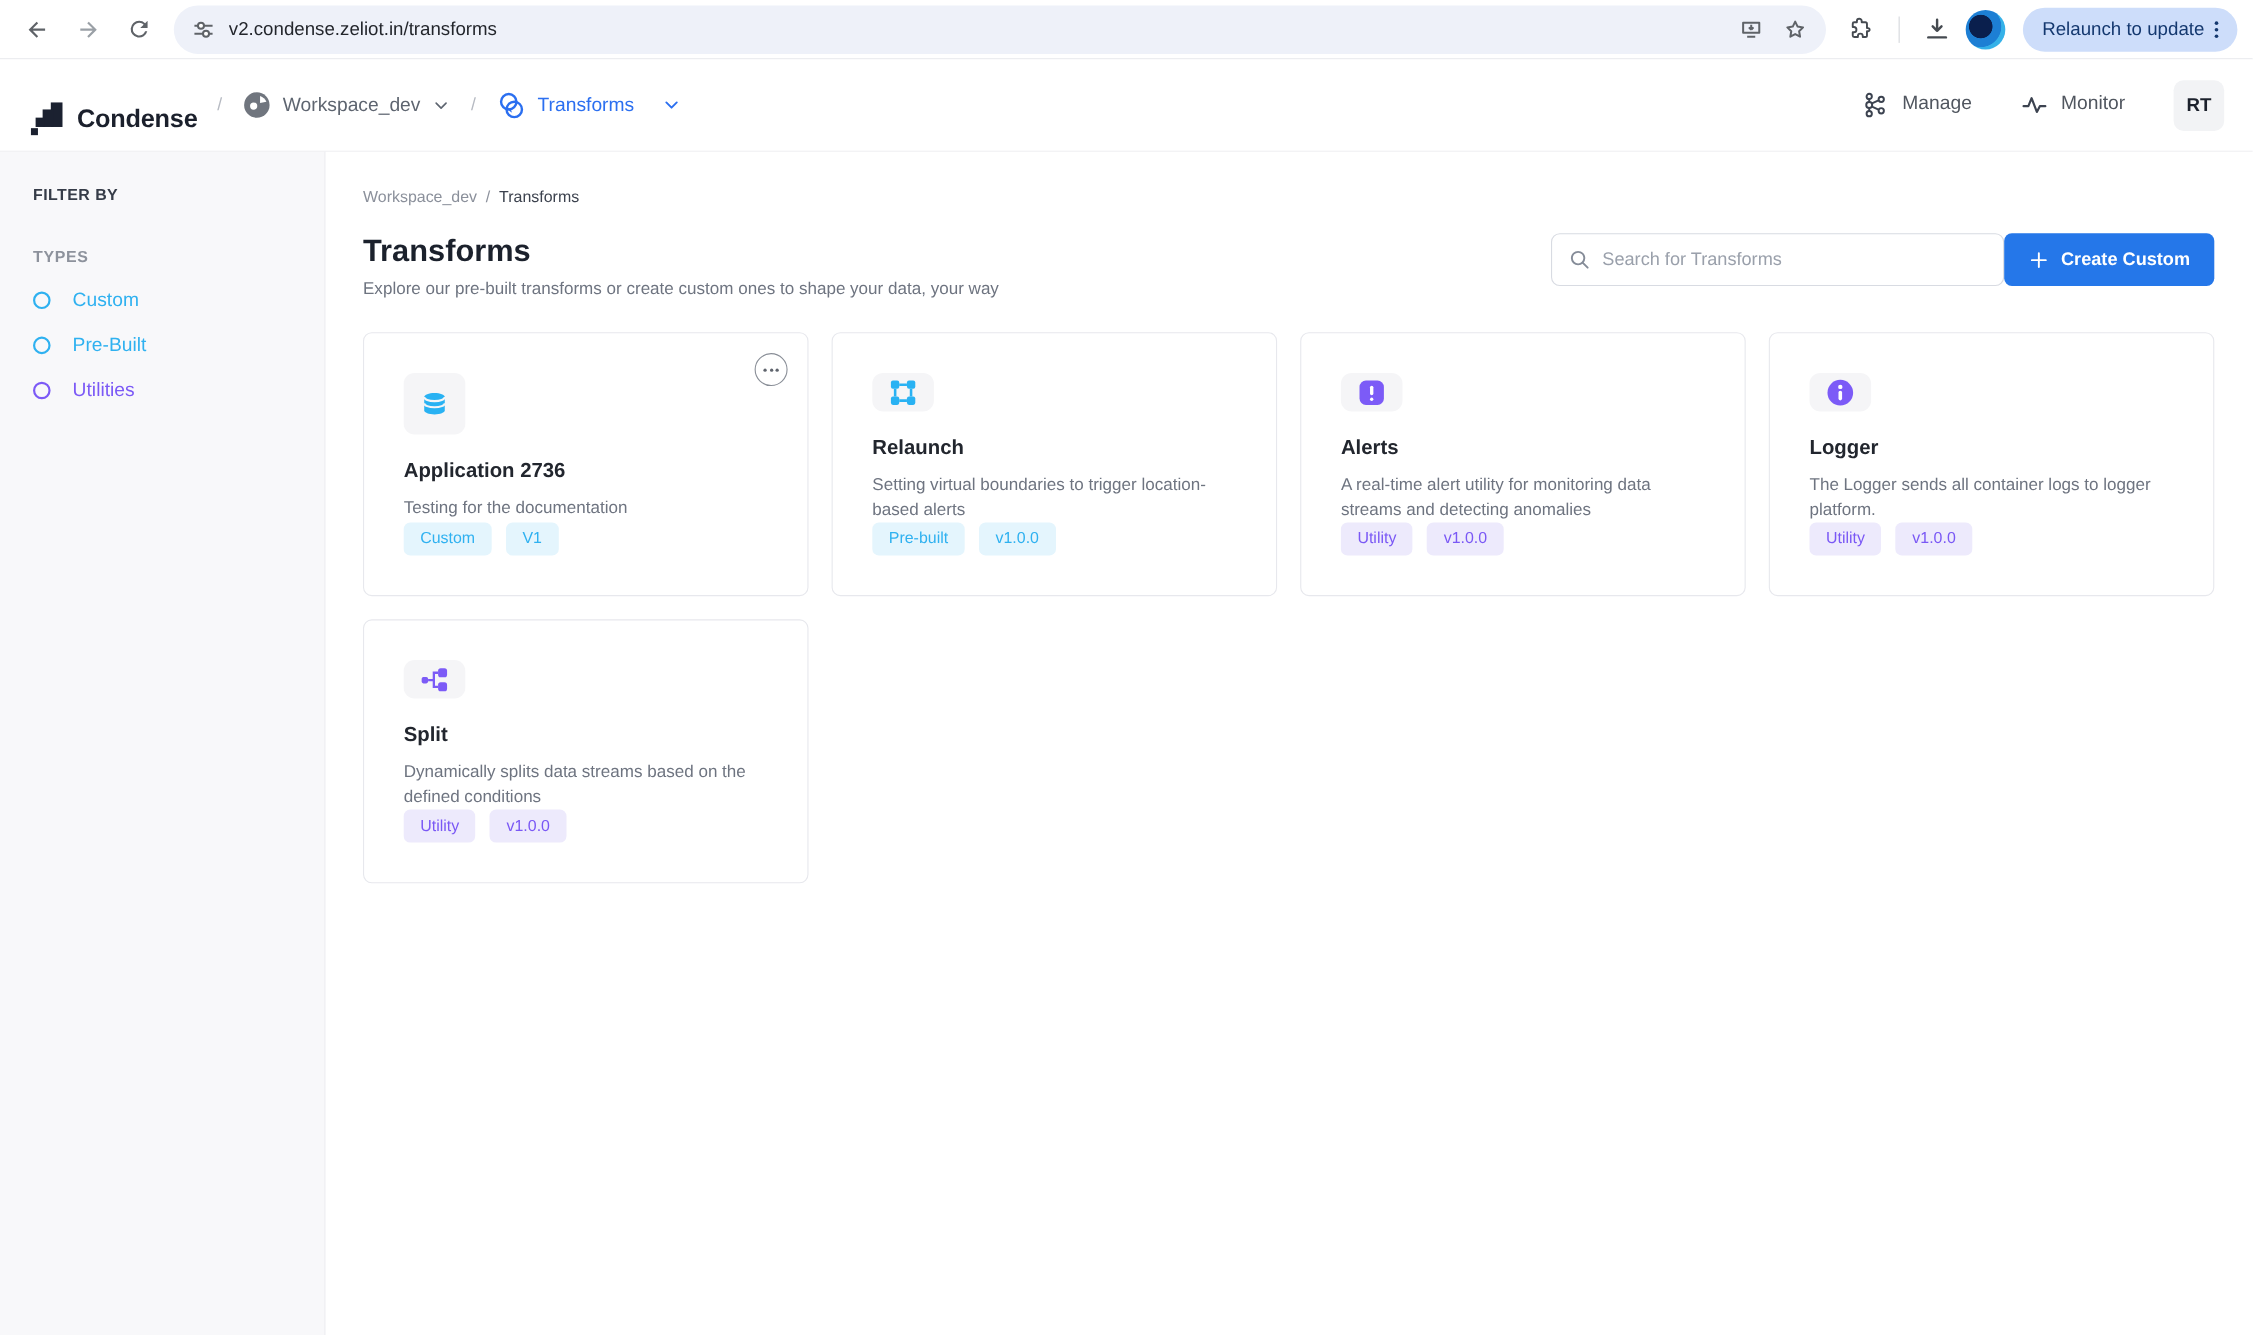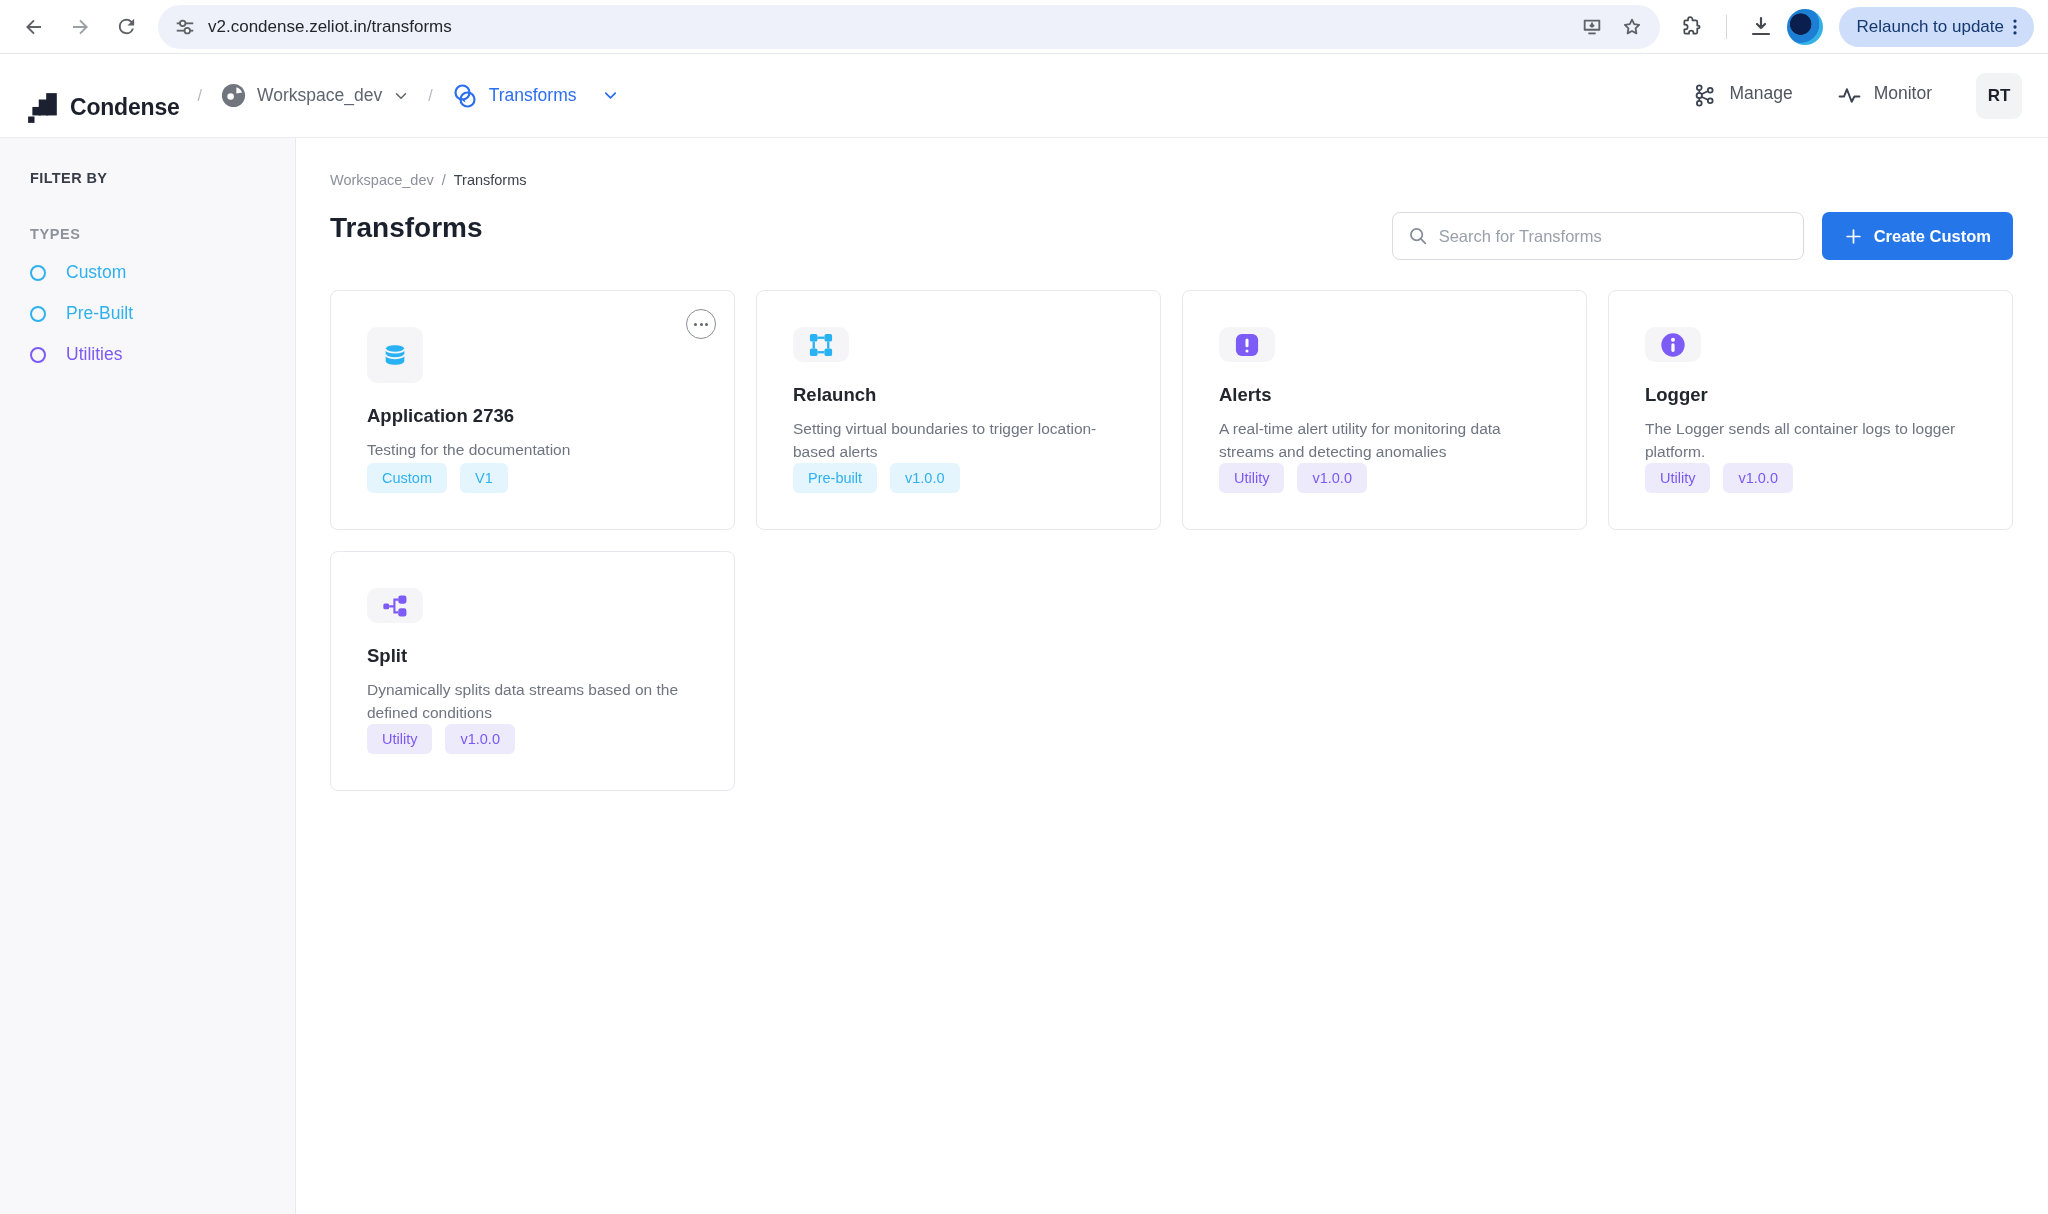--- a/index.html
+++ b/index.html
@@ -51,21 +51,21 @@
   .purple-txt { color:#7c5af6; }
 
   .main { flex:1; padding:34px 35px 0 34px; background:#fff; }
   .crumb { display:flex; align-items:center; gap:8px; font-size:14.5px; }
   .crumb .parent { color:#8b909b; }
   .crumb .c-sep { color:#8b909b; }
   .crumb .current { color:#3c424e; font-weight:500; }
   .head-row { margin-top:24px; display:flex; justify-content:space-between; align-items:flex-start; }
   .page-title { font-size:28px; font-weight:700; color:#1b212c; }
   .page-sub { margin-top:10px; font-size:15.5px; color:#6e7480; }
-  .head-actions { display:flex; gap:18px; align-items:flex-end; }
+  .head-actions { display:flex; align-items:flex-end; }
   .searchbox { width:412px; height:48px; border:1.5px solid #d8dbe2; border-radius:8px;
     background:#fff; display:flex; align-items:center; padding:0 14px; gap:10px; }
   .searchbox input { border:none; outline:none; flex:1; font-size:16.5px; color:#2b2f37;
     background:transparent; font-family:inherit; }
   .searchbox input::placeholder { color:#9aa0ab; }
   .create-btn { height:48px; padding:0 22px; border:none; border-radius:7px; background:#2577e9;
     color:#fff; font-size:16.5px; font-weight:600; display:flex; align-items:center; gap:11px;
     cursor:pointer; font-family:inherit; }
 
   
@@ -241,20 +241,21 @@
   <div class="main">
     <div class="crumb">
       <span class="parent">Workspace_dev</span>
       <span class="c-sep">/</span>
       <span class="current">Transforms</span>
     </div>
 
     <div class="head-row">
       <div>
         <div class="page-title">Transforms</div>
+        <div class="page-sub">Explore our pre-built transforms or create custom ones to shape your data, your way</div>
       </div>
       <div class="head-actions">
         <div class="searchbox">
           <svg width="22" height="22" viewBox="0 0 24 24">
             <circle cx="10.5" cy="10.5" r="6.2" fill="none" stroke="#858c98" stroke-width="1.9"></circle>
             <line x1="15.2" y1="15.2" x2="20" y2="20" stroke="#858c98" stroke-width="1.9" stroke-linecap="round"></line>
           </svg>
           <input type="text" placeholder="Search for Transforms" style="">
         </div>
         <button class="create-btn">

